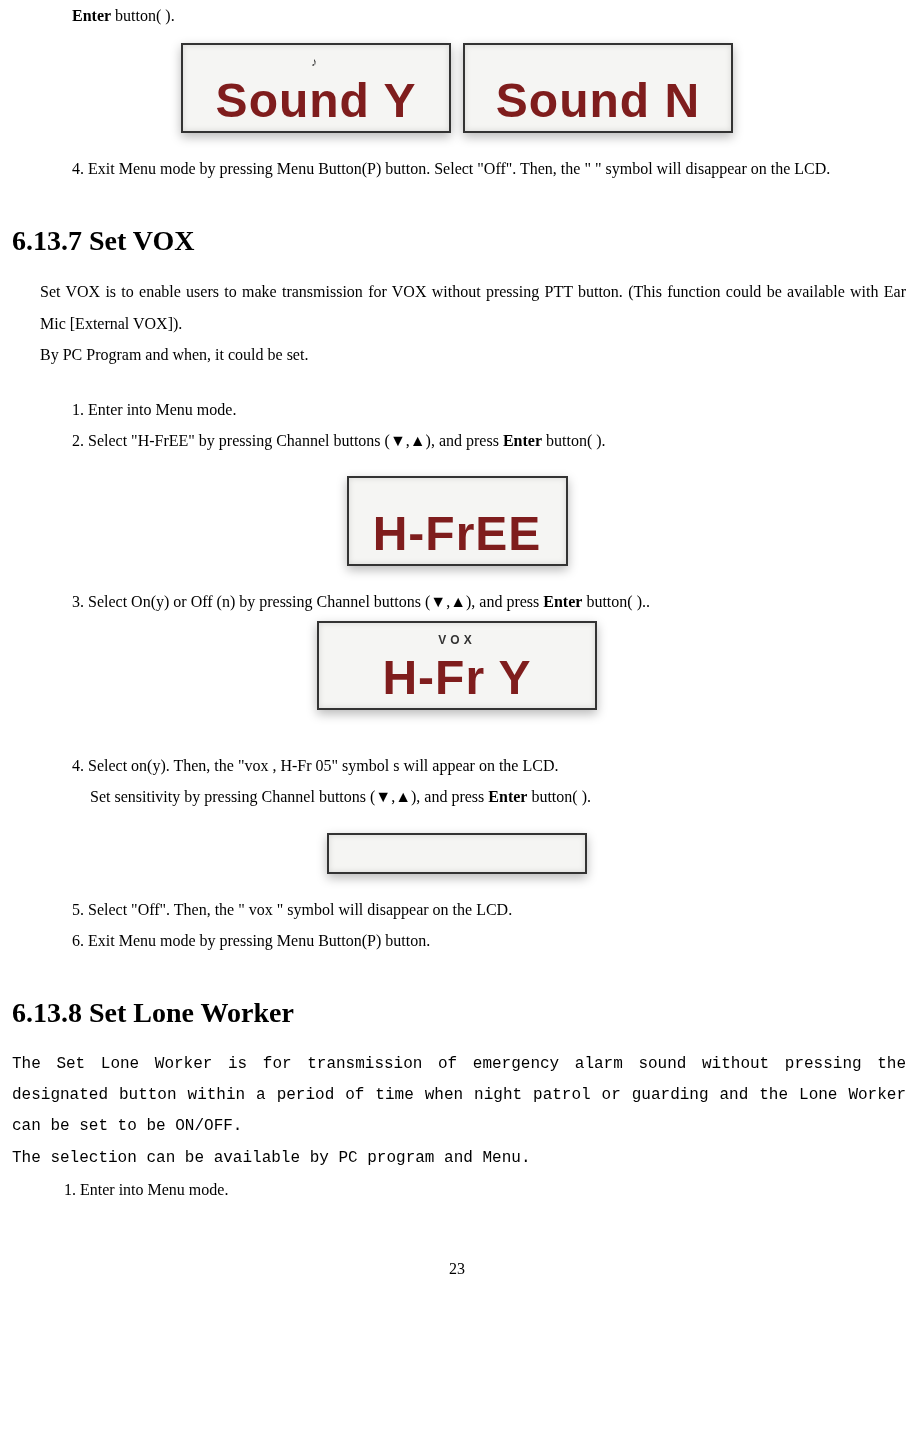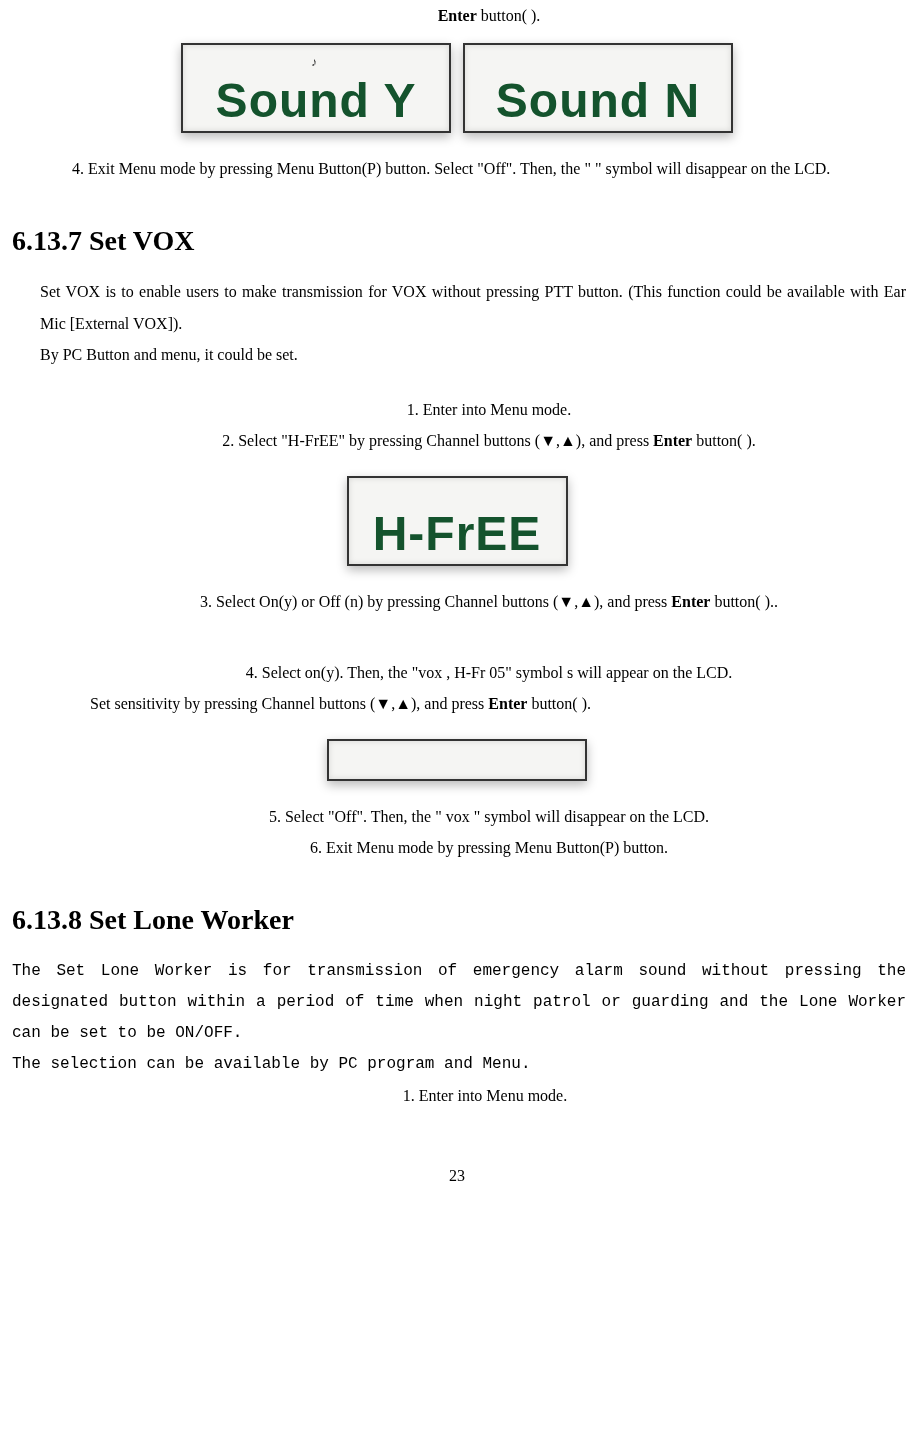--- a/index.html
+++ b/index.html
@@ -5,41 +5,41 @@
     * { margin: 0; padding: 0; box-sizing: border-box; }
     body {
       font-family: "Times New Roman", Times, serif;
       font-size: 16px;
       line-height: 1.95;
       color: #000;
       background: #fff;
       width: 914px;
       padding: 0 8px;
     }
-    .indent-1 { padding-left: 64px; text-align: center; }
+    .indent-1 { padding-left: 64px; }
     .indent-1-cont { padding-left: 82px; }
     .indent-section { padding-left: 32px; }
     .body-text { padding-left: 4px; font-family: Liberation Mono, monospace; }
     .heading { font-size: 28px; font-weight: bold; padding-left: 4px; margin-top: 30px; margin-bottom: 8px; }
     .justify { text-align: justify; }
     b { font-weight: bold; }
     .lcd-img {
       display: inline-block;
       border: 2px solid #333;
       background: #f5f5f3;
       padding: 6px 14px;
       box-shadow: inset 0 0 6px rgba(0,0,0,0.12), 0 4px 10px rgba(0,0,0,0.28);
       margin: 2px;
     }
     .lcd-text {
       font-family: "Arial Black","Segoe UI",sans-serif;
       font-weight: 900;
       font-size: 48px;
       letter-spacing: 1px;
-      color: #14532d;
+      color: #7f1d1d;
       line-height: 1;
       display: block;
       text-align: center;
     }
     .lcd-small-top {
       font-family: Arial, sans-serif;
       font-weight: 700;
       font-size: 12px;
       letter-spacing: 4px;
       color: #333;
@@ -67,41 +67,45 @@
   <div class="lcd-img" style="width:270px">
     <span class="lcd-small-top">&nbsp;</span>
     <span class="lcd-text">Sound N</span>
   </div>
 </div>
 
 <p class="indent-1 justify">4. Exit Menu mode by pressing Menu Button(P) button. Select "Off". Then, the "    " symbol will disappear on the LCD.</p>
 
 <h3 class="heading">6.13.7 Set VOX</h3>
 <p class="indent-section justify">   Set VOX is to enable users to make transmission for VOX without pressing PTT button. (This function could be available with Ear Mic [External VOX]).</p>
-<p class="indent-section">By PC Button and menu, it could be set.</p>
+<p class="indent-section">By PC Program and when, it could be set.</p>
 
 <div style="height:24px"></div>
 
 <p class="indent-1">1. Enter into Menu mode.</p>
 <p class="indent-1">
   <span>2. Select "H-FrEE" by pressing Channel buttons (▼,▲), and press </span><b>Enter</b><span> button(      ).</span>
 </p>
 
 <div class="lcd-single">
   <div class="lcd-img" style="width:221px">
     <span class="lcd-small-top">&nbsp;</span>
     <span class="lcd-text">H-FrEE</span>
   </div>
 </div>
 
 <p class="indent-1">
   <span>3. Select On(y) or Off (n) by pressing Channel buttons (▼,▲), and   press </span><b>Enter</b><span> button(      )..</span>
 </p>
 
 <div class="lcd-pair" style="margin-top:2px">
+  <div class="lcd-img" style="width:280px">
+    <span class="lcd-small-top">VOX</span>
+    <span class="lcd-text">H-Fr   Y</span>
+  </div>
 </div>
 
 <div style="height:20px"></div>
 
 <p class="indent-1">4. Select on(y). Then, the "vox , H-Fr 05" symbol s will appear on the LCD.</p>
 <p class="indent-1-cont">
   <span>Set sensitivity by pressing Channel buttons (▼,▲), and press </span><b>Enter</b><span> button(      ).</span>
 </p>
 
 <div class="lcd-single">

